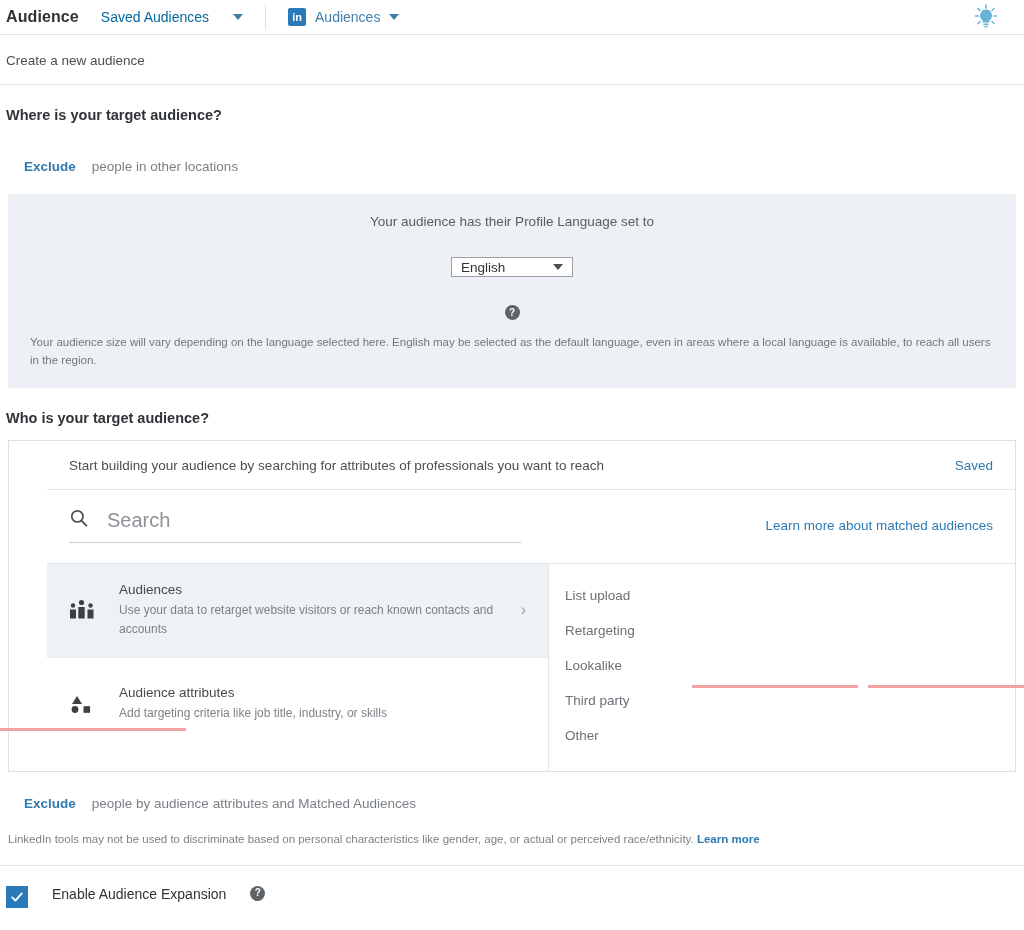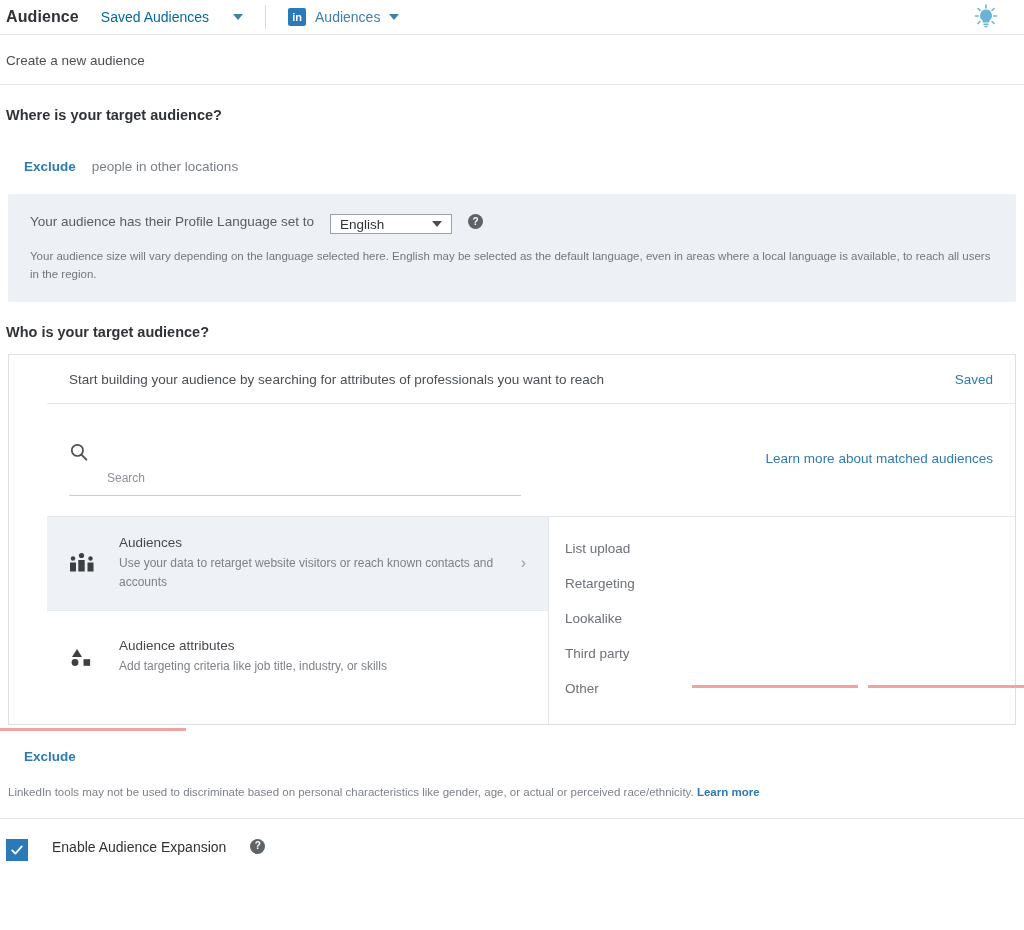--- a/index.html
+++ b/index.html
@@ -85,21 +85,21 @@
     font-size: 13.5px;
   }
   .exclude-link { color: #2f7ab1; font-weight: 700; cursor: pointer; }
   .exclude-text { color: #7a7f85; }
 
   .lang-panel {
     background: #edf1f5;
     margin: 0 8px;
     padding: 20px 22px 18px 22px;
   }
-  .lang-row { display: flex; align-items: flex-start; gap: 16px; }
+  .lang-row { display: flex; align-items: center; gap: 28px; flex-direction: column; }
   .lang-label { font-size: 13.5px; color: #585d63; }
   .lang-select {
     width: 122px; height: 20px;
     background: #ffffff; border: 1px solid #9aa0a6;
     display: flex; align-items: center; justify-content: space-between;
     padding: 0 9px; font-size: 13.5px; color: #2f3337; cursor: pointer;
   }
   .sel-caret {
     width: 0; height: 0;
     border-left: 5px solid transparent;
@@ -137,23 +137,22 @@
     display: flex; align-items: center; justify-content: space-between;
     padding: 18px 22px 0 22px;
   }
   .search-box {
     display: flex; align-items: center; gap: 16px;
     width: 452px; padding-bottom: 9px;
     border-bottom: 1px solid #c9ced3;
   }
   .search-input {
     border: none; outline: none; background: transparent;
-    font-size: 12px; color: #2f3337; width: 100%;
+    font-size: 20px; color: #2f3337; width: 100%;
     font-family: "Liberation Sans", sans-serif;
-    margin-top: 48px;
   }
   .search-input::placeholder { color: #8d9298; }
   .learn-link { font-size: 13.5px; color: #2f7ab1; cursor: pointer; white-space: nowrap; }
 
   .cols { display: flex; margin-top: 20px; border-top: 1px solid #e4e7ea; }
   .col-left { width: 502px; border-right: 1px solid #e4e7ea; }
   .col-right { flex: 1; }
 
   .opt-row {
     display: flex; align-items: center; gap: 22px;
@@ -334,20 +333,21 @@
           <div class="sub-item">Third party</div>
           <div class="sub-item">Other</div>
         </div>
       </div>
 
     </div>
   </div>
 
   <div class="exclude-row2">
     <span class="exclude-link">Exclude</span>
+    <span class="exclude-text">people by audience attributes and Matched Audiences</span>
   </div>
 
   <div class="disclaimer">
     <span>LinkedIn tools may not be used to discriminate based on personal characteristics like gender, age, or actual or perceived race/ethnicity.</span>
     <a href="#">Learn more</a>
   </div>
 
   <div class="rule"></div>
 
   <div class="expansion-row">

